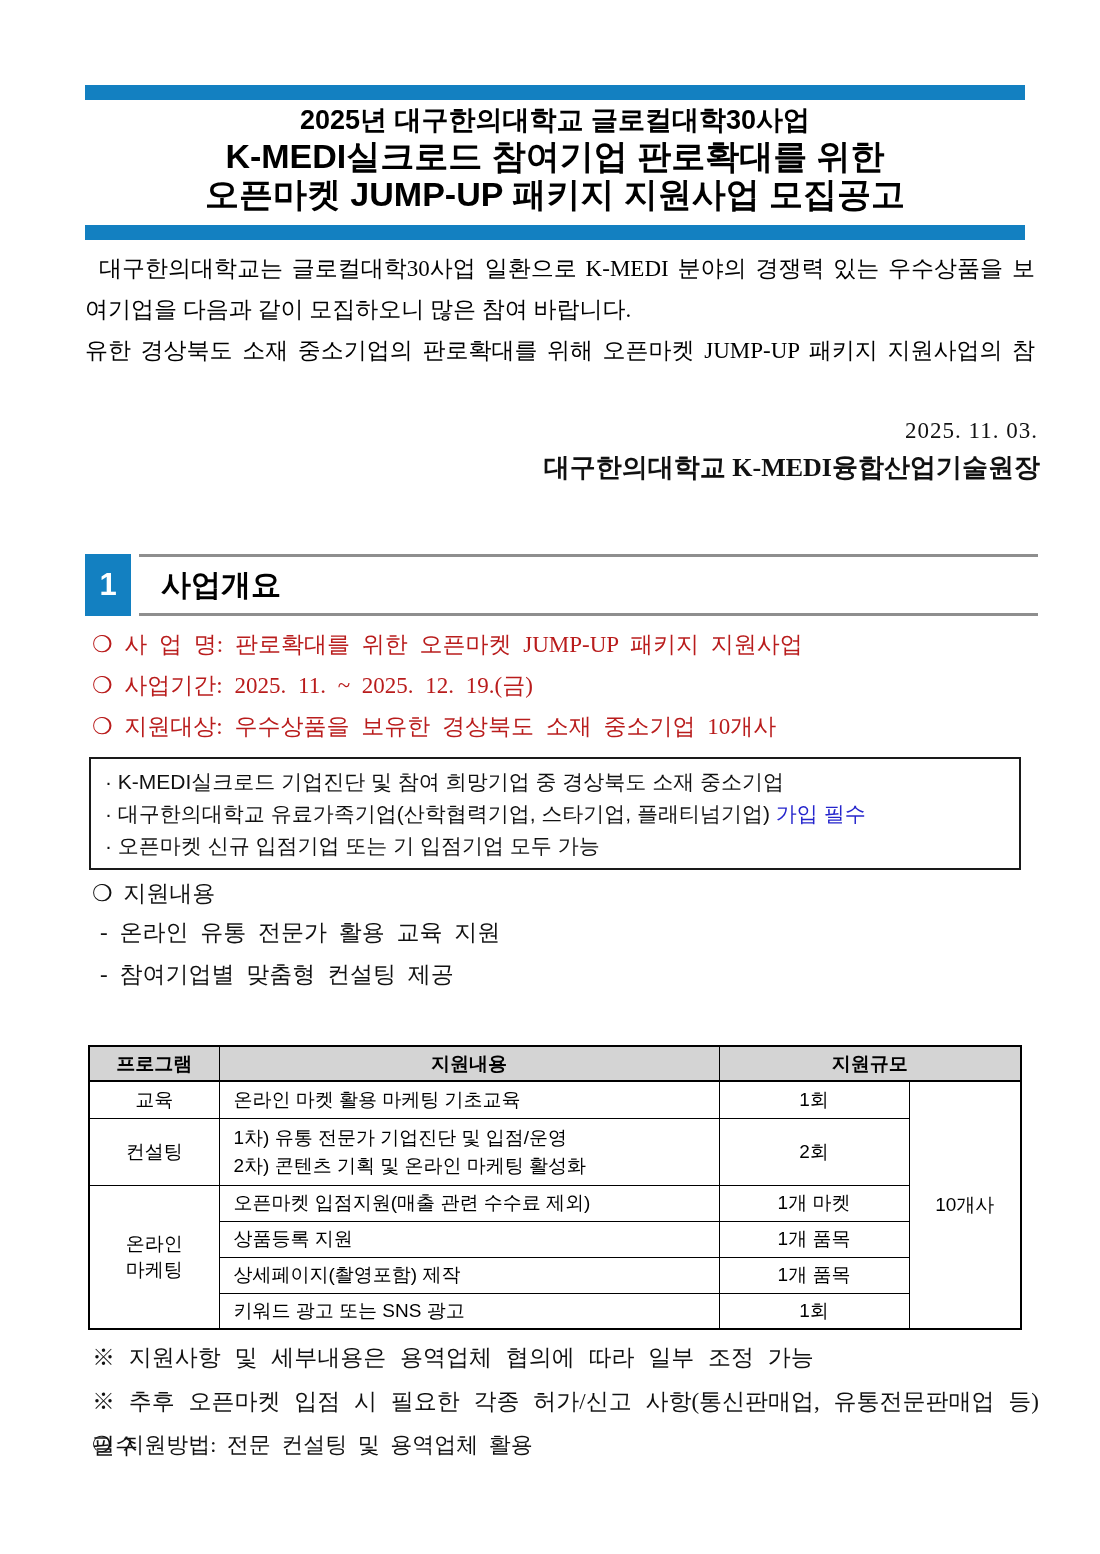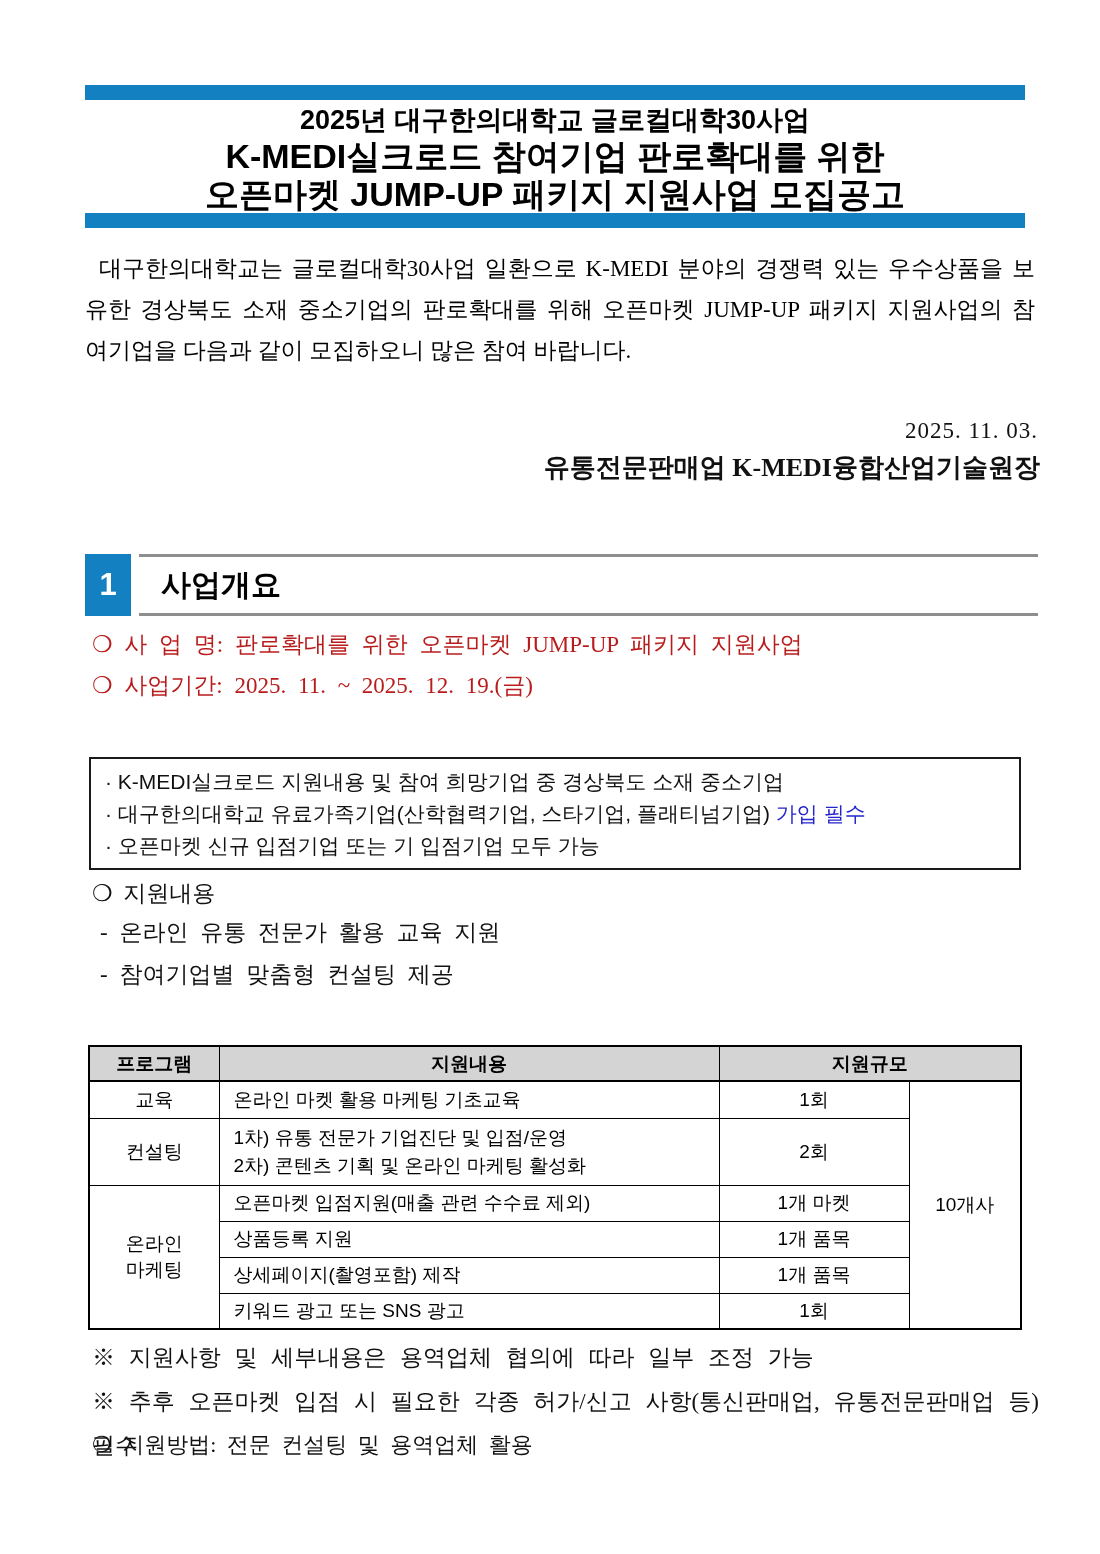--- a/index.html
+++ b/index.html
@@ -10,21 +10,21 @@
     background: #ffffff;
     font-family: "Liberation Serif", serif;
     color: #111;
     overflow: hidden;
   }
 
   
   .header-box { position: absolute; left: 85px; top: 85px; width: 940px; }
   .header-bar { height: 15px; background: #1380C1; }
   .header-titles {
-    padding: 3px 0 0;
+    padding: 3px 0 12px;
     text-align: center;
     font-family: "Liberation Sans", sans-serif;
     font-weight: bold;
     color: #000;
   }
   .header-title-sub  { font-size: 27px; line-height: 34px; }
   .header-title-main { font-size: 34px; line-height: 38px; }
 
   
   .intro {
@@ -120,41 +120,42 @@
     <div class="header-titles">
       <div class="header-title-sub">2025년 대구한의대학교 글로컬대학30사업</div>
       <div class="header-title-main">K-MEDI실크로드 참여기업 판로확대를 위한</div>
       <div class="header-title-main">오픈마켓 JUMP-UP 패키지 지원사업 모집공고</div>
     </div>
     <div class="header-bar"></div>
   </div>
 
   <div class="intro">
     <div class="intro-line justify first">대구한의대학교는 글로컬대학30사업 일환으로 K-MEDI 분야의 경쟁력 있는 우수상품을 보</div>
+    <div class="intro-line">여기업을 다음과 같이 모집하오니 많은 참여 바랍니다.</div>
     <div class="intro-line justify">유한 경상북도 소재 중소기업의 판로확대를 위해 오픈마켓 JUMP-UP 패키지 지원사업의 참</div>
-    <div class="intro-line">여기업을 다음과 같이 모집하오니 많은 참여 바랍니다.</div>
   </div>
 
   <div class="date-line">2025. 11. 03.</div>
-  <div class="signature">유통전문판매업 K-MEDI융합산업기술원장</div>
+  <div class="signature">대구한의대학교 K-MEDI융합산업기술원장</div>
 
   <div class="section-header">
     <div class="section-num">1</div>
     <div class="section-rule-box">
       <span class="section-title">사업개요</span>
     </div>
   </div>
 
   <div class="bullets">
     <div>❍ 사 업 명: 판로확대를 위한 오픈마켓 JUMP-UP 패키지 지원사업</div>
     <div>❍ 사업기간: 2025. 11. ~ 2025. 12. 19.(금)</div>
+    <div>❍ 지원대상: 우수상품을 보유한 경상북도 소재 중소기업 10개사</div>
   </div>
 
   <div class="eligibility-box">
-    <div>· K-MEDI실크로드 지원내용 및 참여 희망기업 중 경상북도 소재 중소기업</div>
+    <div>· K-MEDI실크로드 기업진단 및 참여 희망기업 중 경상북도 소재 중소기업</div>
     <div>
       <span>· 대구한의대학교 유료가족기업(산학협력기업, 스타기업, 플래티넘기업) </span><span class="hl-blue">가입 필수</span>
     </div>
     <div>· 오픈마켓 신규 입점기업 또는 기 입점기업 모두 가능</div>
   </div>
 
   <div class="support-heading">❍ 지원내용</div>
   <div class="support-items">
     <div>- 온라인 유통 전문가 활용 교육 지원</div>
     <div>- 참여기업별 맞춤형 컨설팅 제공</div>

